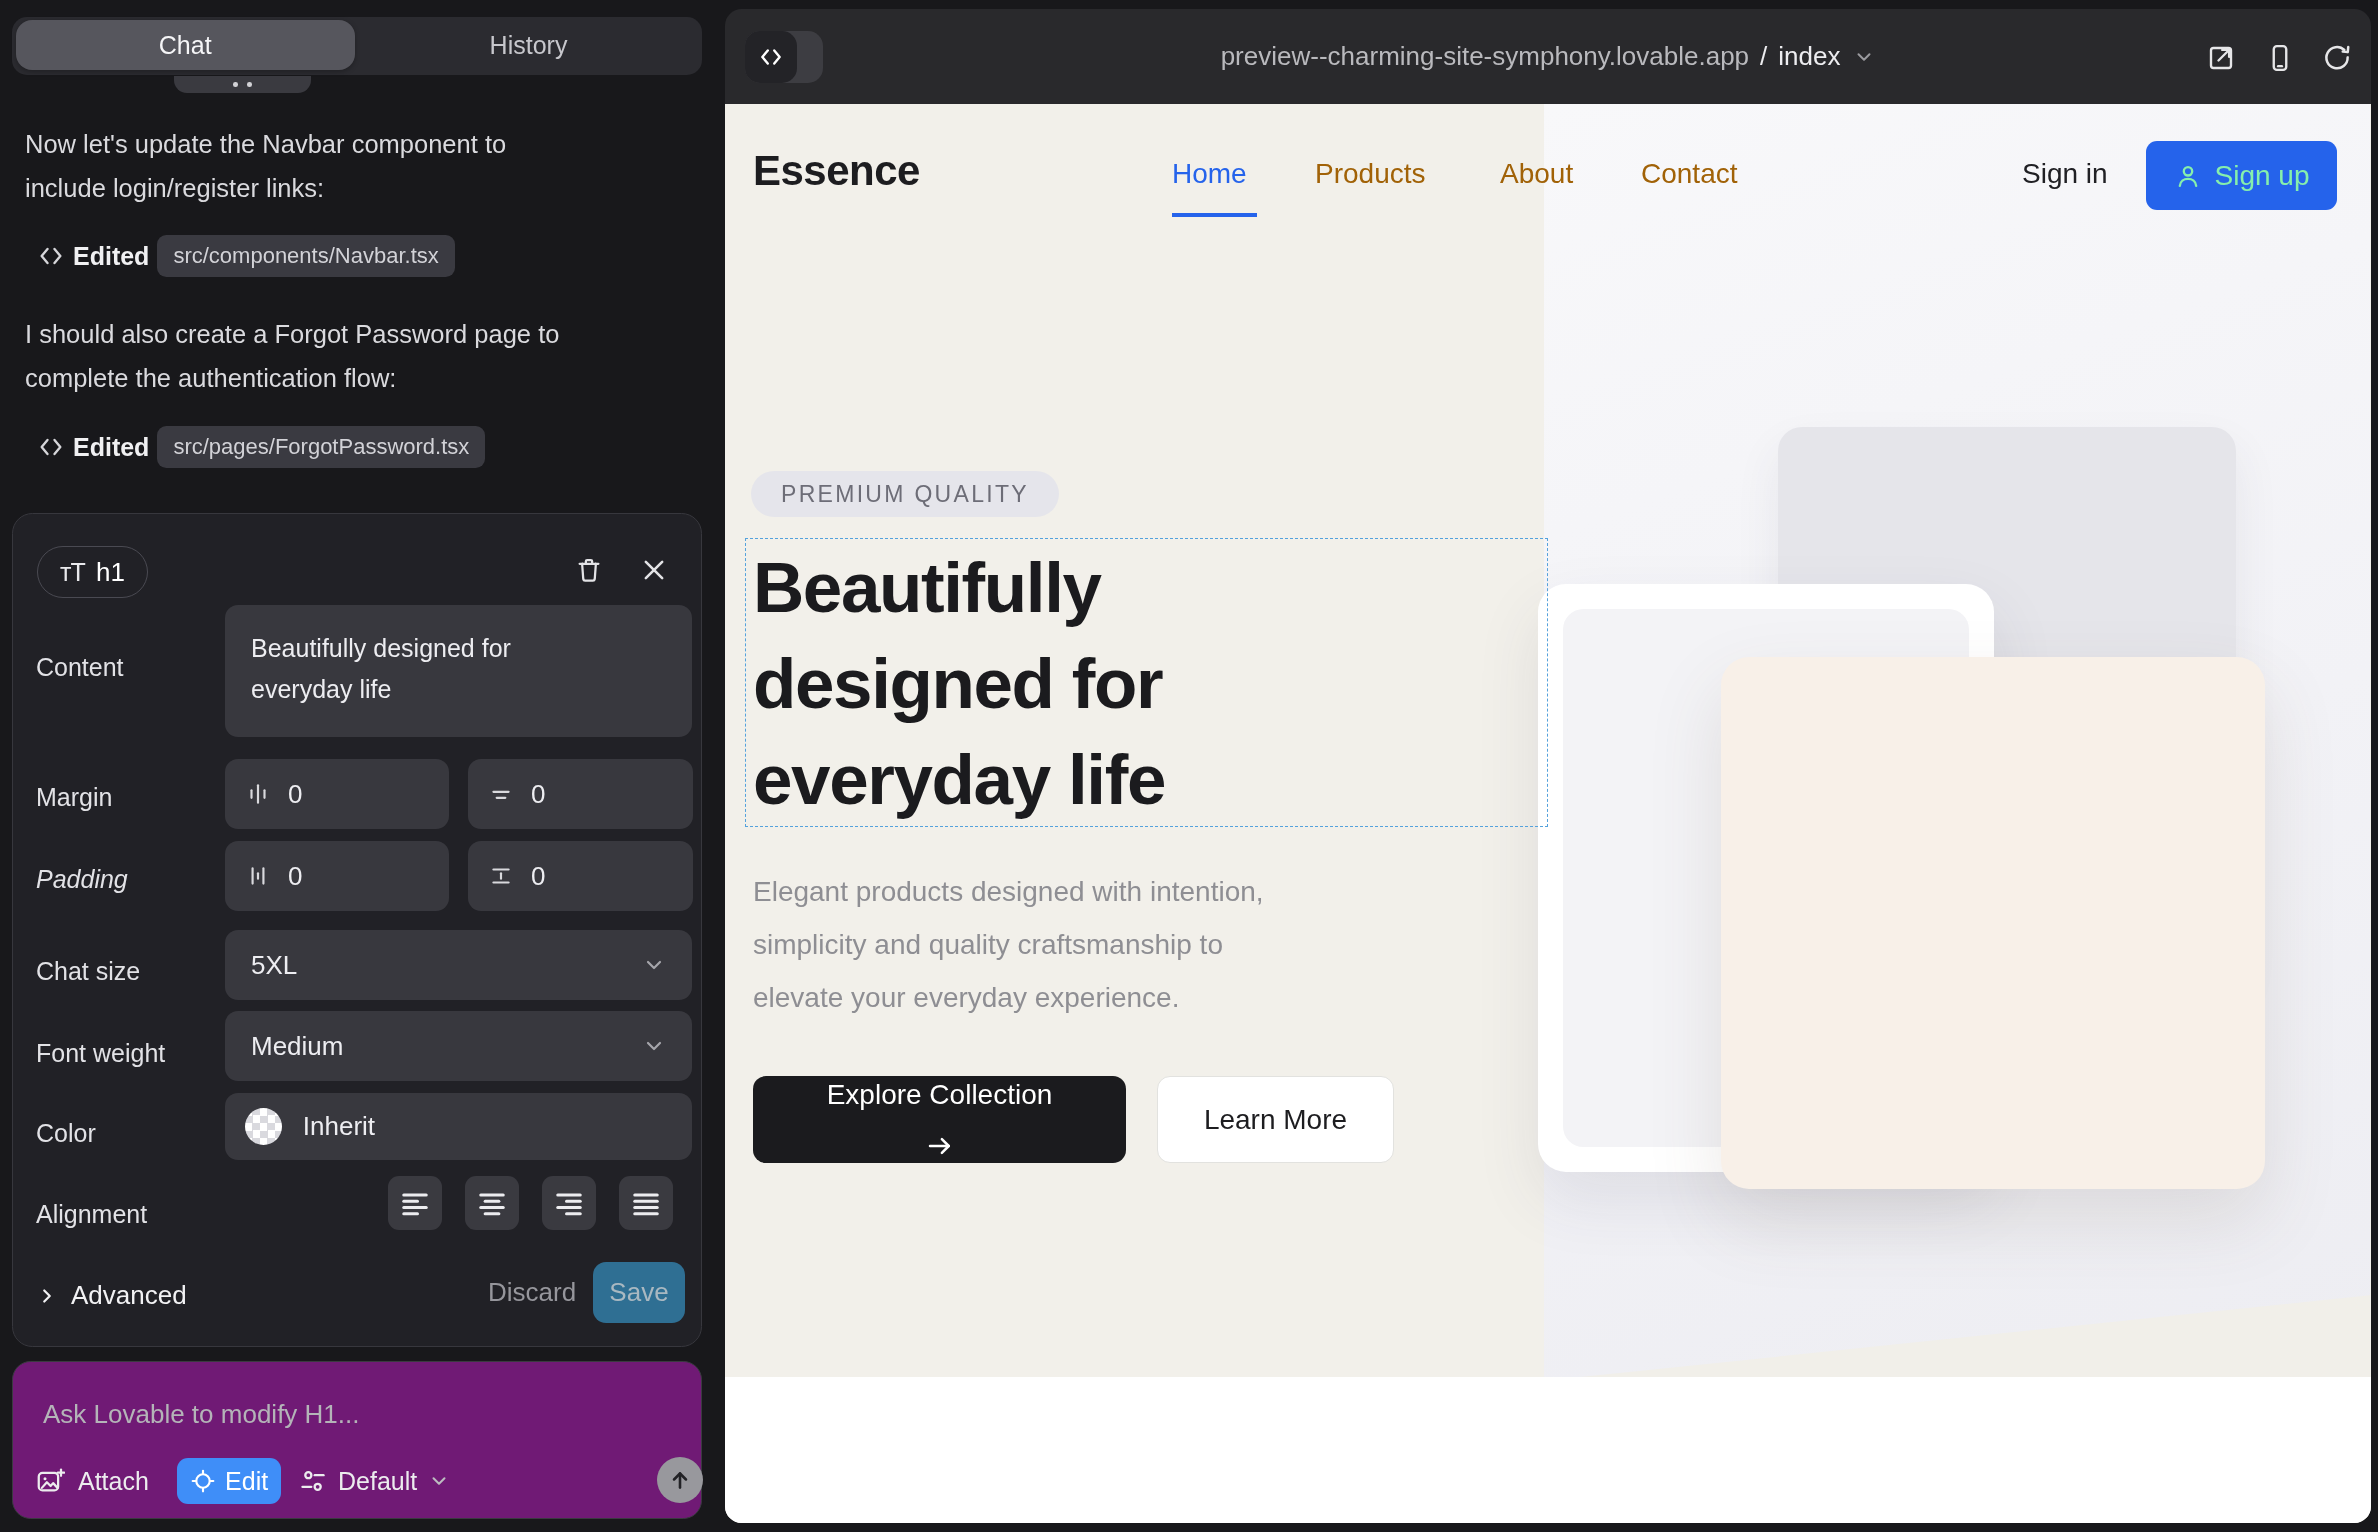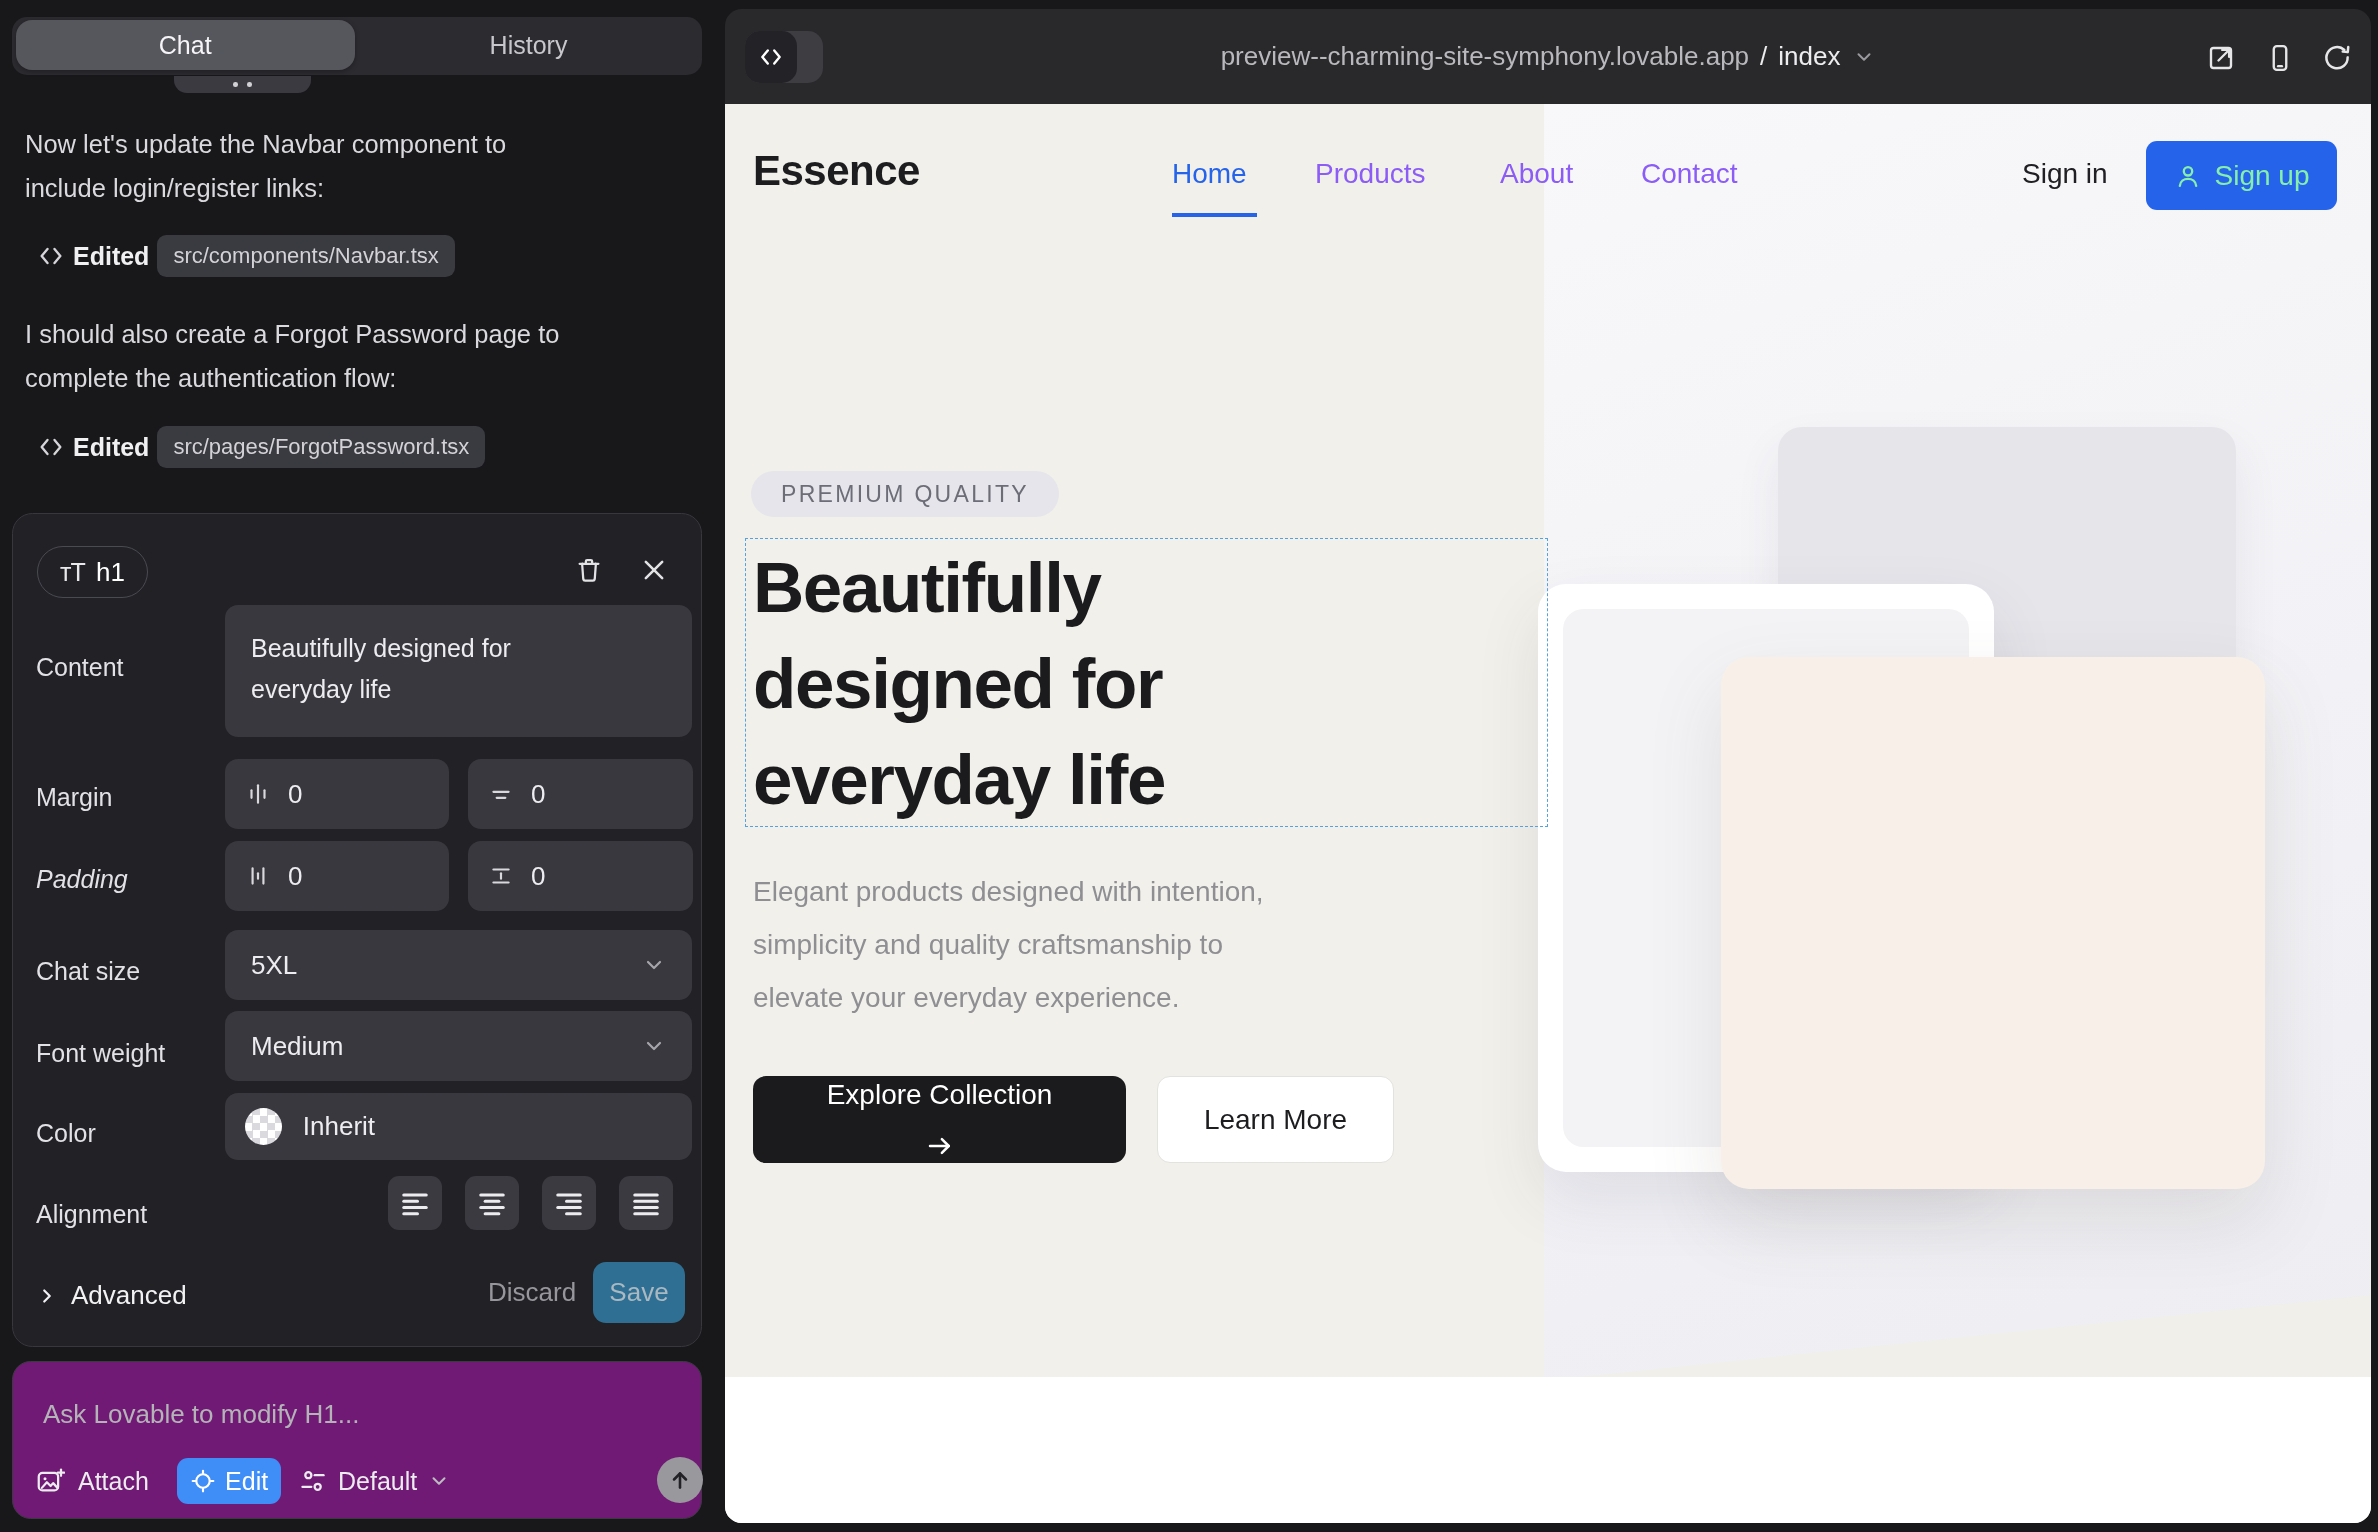--- a/index.html
+++ b/index.html
@@ -81,21 +81,21 @@
   .card-white{left:813px;top:480px;width:456px;height:588px;background:#ffffff;border-radius:28px;
     box-shadow:0 28px 65px rgba(60,60,90,.10);padding:25px;}
   .card-white-inner{width:100%;height:100%;background:#f3f3f6;border-radius:20.4px;}
   .card-cream{left:996px;top:553px;width:544px;height:532px;background:#f8f0e8;border-radius:28px;
     box-shadow:0 32px 74px rgba(90,75,60,.13);}
   .wedge{left:853px;top:1191px;width:792px;height:82px;background:#f1efe9;
     clip-path:polygon(100% 0,100% 100%,0 100%);}
   .white-strip{left:0;top:1273px;width:1646px;height:147px;background:#ffffff;}
 
   .logo{left:28px;top:43px;font-size:42px;font-weight:700;color:#1d1d20;letter-spacing:-0.5px;}
-  .nav-link{top:54px;font-size:28px;color:#8b5cf6;}
+  .nav-link{top:54px;font-size:28px;color:#a16207;}
   .nav-home{left:447px;color:#2563eb;} .nav-products{left:590px;} .nav-about{left:775px;} .nav-contact{left:916px;}
   .home-underline{left:447px;top:109px;width:85px;height:3.7px;background:#2563eb;}
   .signin{left:1297px;top:54px;font-size:28px;color:#202024;}
   .signup{left:1421px;top:37px;width:191px;height:69px;background:#2563eb;border-radius:11px;
     justify-content:center;gap:13px;color:#86efac;font-size:28px;}
 
   .badge{left:26px;top:367px;height:46px;padding:0 30px;background:#e5e5eb;border-radius:927px;
     font-size:23px;letter-spacing:2.3px;color:#6d6d77;font-weight:500;}
   .selection{left:19.5px;top:434px;width:803px;height:289px;border:1.9px dashed #55a2dc;}
   .hero-h1{left:28px;top:436px;width:668px;font-size:71px;line-height:96px;font-weight:600;

